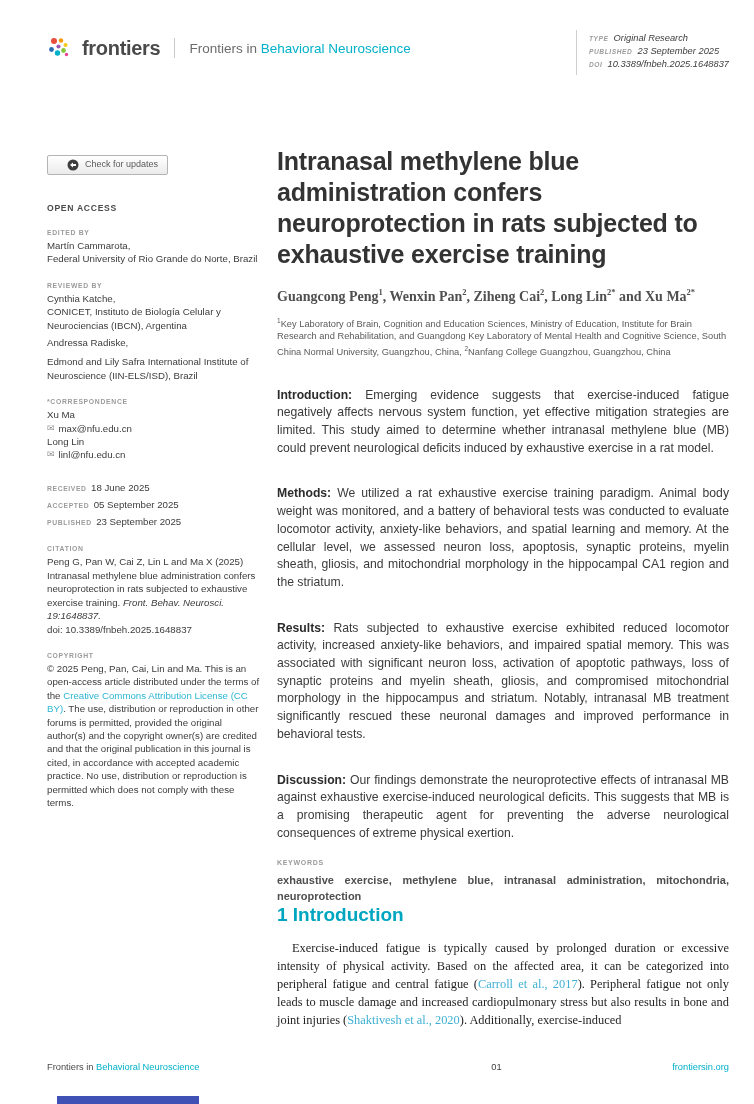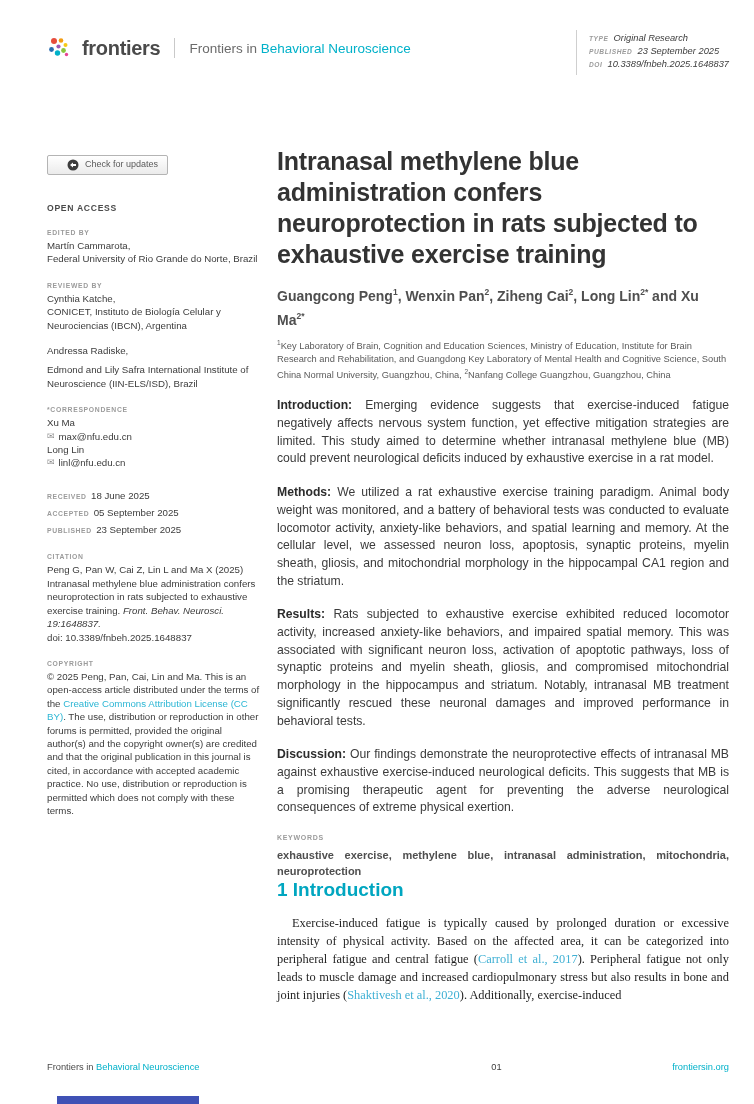--- a/index.html
+++ b/index.html
@@ -38,25 +38,25 @@
   .date-row { line-height:13.2px; margin-top:1px; }
   .date-row .side-label-inline { font-size:6.8px; font-weight:bold; color:#9b9b9b; letter-spacing:0.6px; }
   .date-row .date-val { font-size:9.7px; color:#3c3c3c; }
   .dates-block { margin-top:17px; }
   .cite-italic { font-style:italic; }
   .teal-link { color:#2cb6d4; cursor:pointer; }
 
   
   .main { position:absolute; left:277px; top:146px; width:452px; }
   .title { font-size:25px; line-height:31px; color:#333333; font-weight:600; letter-spacing:-0.2px; }
-  .authors { margin-top:12px; font-size:14px; line-height:20px; color:#4f4f4f; font-weight:600; }
+  .authors { margin-top:12px; font-size:14px; line-height:20px; color:#4f4f4f; font-weight:600;font-family:Liberation Serif, serif; }
   .authors sup { font-size:8.5px; }
   .affiliations { margin-top:8px; font-size:9.3px; line-height:12.6px; color:#5a5a5a; }
   .affiliations sup { font-size:6.5px; }
-  .abs-p { margin-top:16px; font-size:12.2px; line-height:17.7px; color:#3b3b3b; text-align:justify; }
+  .abs-p { margin-top:28px; font-size:12.2px; line-height:17.7px; color:#3b3b3b; text-align:justify; }
   .abs-p b { color:#2c2c2c; }
   .kw-label { margin-top:17px; font-size:7px; font-weight:bold; color:#9b9b9b; letter-spacing:0.7px; }
   .kw-text { margin-top:6px; font-size:11px; font-weight:bold; color:#4f4f4f; line-height:16px; text-align:justify; }
   .sec-heading { font-size:19px; color:#00a6c0; font-weight:600; }
   .body-p {
     margin-top:13px; font-family:"Liberation Serif", serif; font-size:12.4px; line-height:18px;
     color:#1f1f1f; text-align:justify; text-indent:15px;
   }
   .body-link { color:#3fb0d4; cursor:pointer; }
 
@@ -120,21 +120,21 @@
 
     <div class="open-access">OPEN ACCESS</div>
 
     <div class="side-label">EDITED BY</div>
     <div class="side-text">Martín Cammarota,</div>
     <div class="side-text" style="margin-top:0;">Federal University of Rio Grande do Norte, Brazil</div>
 
     <div class="side-label">REVIEWED BY</div>
     <div class="side-text">Cynthia Katche,</div>
     <div class="side-text" style="margin-top:0;">CONICET, Instituto de Biología Celular y Neurociencias (IBCN), Argentina</div>
-    <div class="side-text" style="margin-top:12px;">Andressa Radiske,</div>
+    <div class="side-text" style="margin-top:4px;">Andressa Radiske,</div>
     <div class="side-text" style="margin-top:6px;">Edmond and Lily Safra International Institute of Neuroscience (IIN-ELS/ISD), Brazil</div>
 
     <div class="side-label">*CORRESPONDENCE</div>
     <div class="side-text">Xu Ma</div>
     <div class="email-row">
       <span class="email-icon">✉</span>
       <span>max@nfu.edu.cn</span>
     </div>
     <div class="side-text" style="margin-top:0;">Long Lin</div>
     <div class="email-row">

